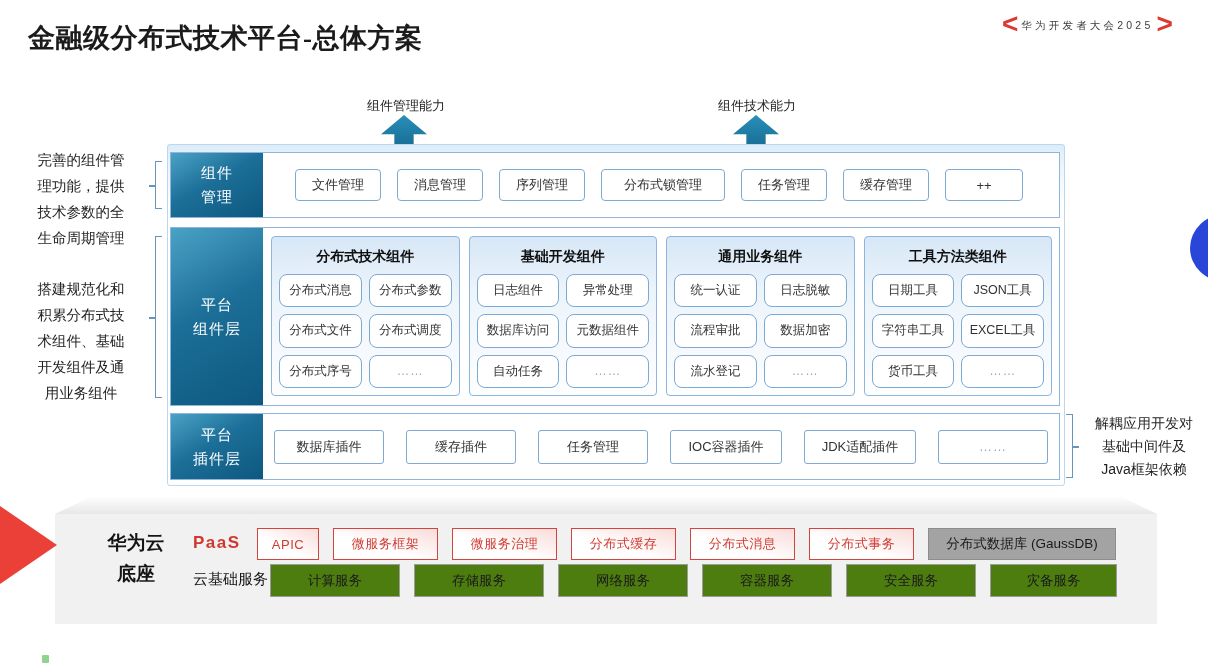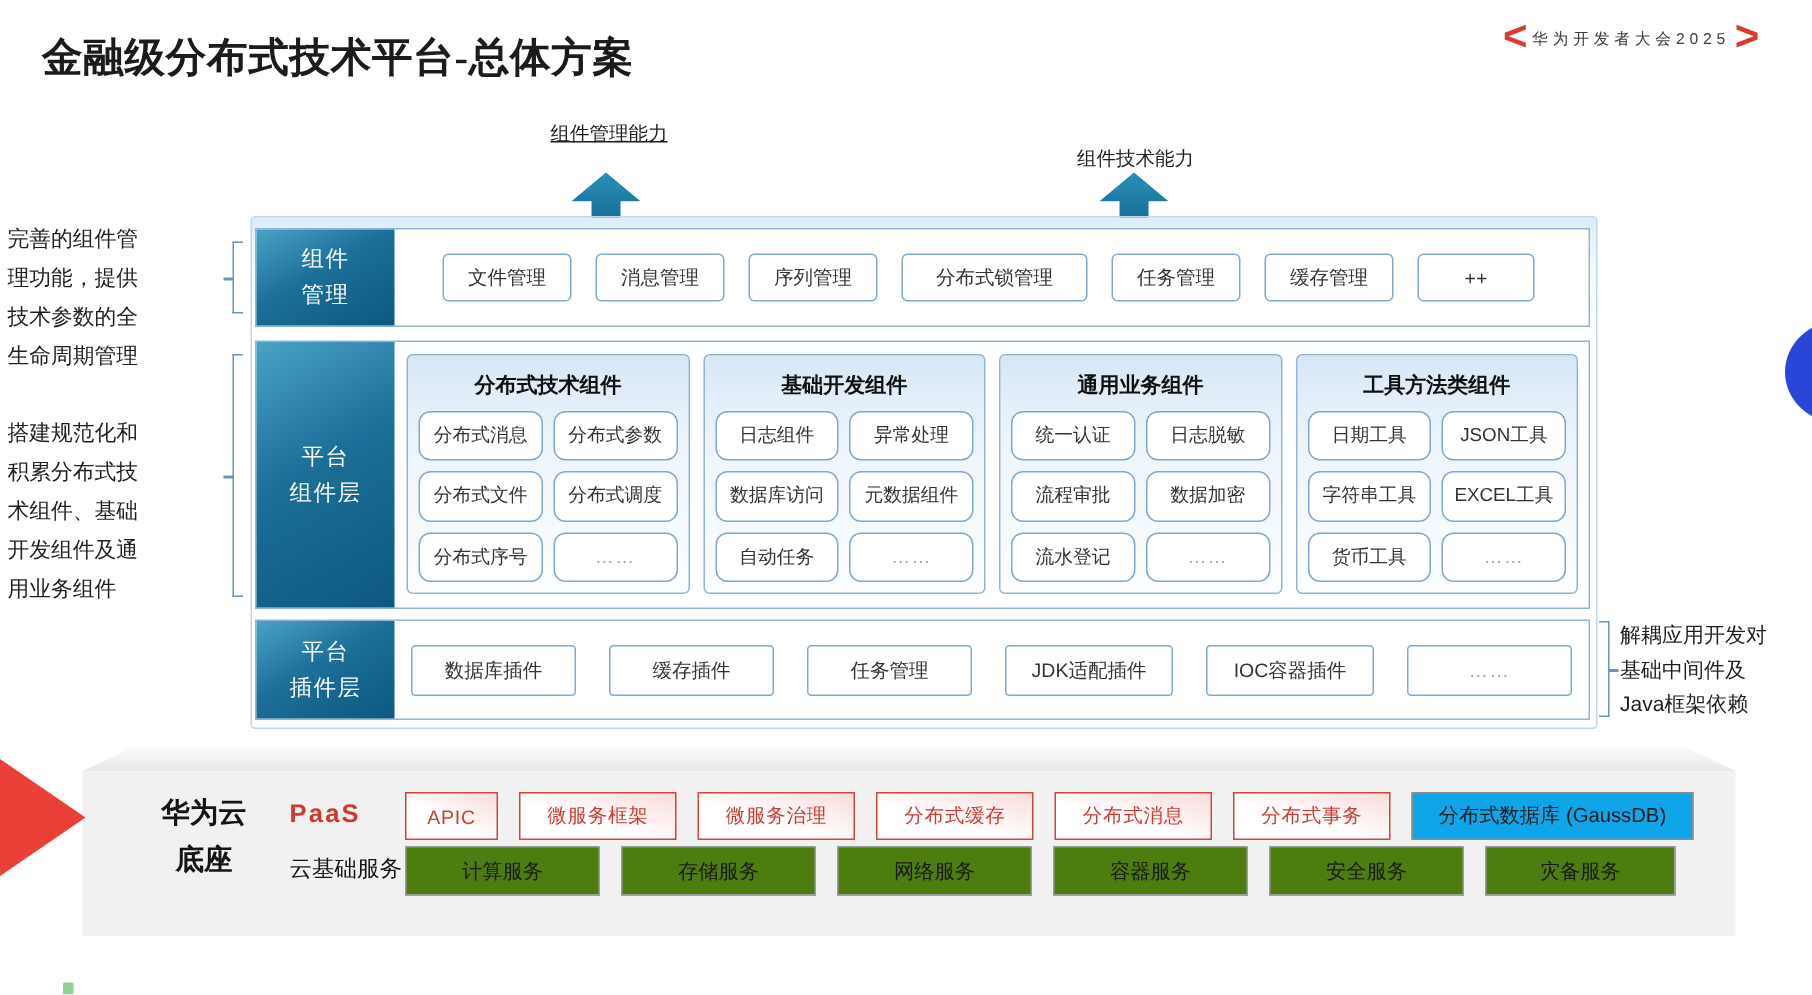--- a/index.html
+++ b/index.html
@@ -87,48 +87,48 @@
     width:7px; border:1.5px solid #6b94bb; border-left:none;
   }
   .brace-right::before {
     content:""; position:absolute; right:-7px; top:50%; width:7px; height:1.5px; background:#6b94bb;
   }
   .b1 { left:155px; top:161px; height:48px; }
   .b2 { left:155px; top:236px; height:162px; }
   .b3 { left:1066px; top:414px; height:64px; }
 
   
-  .note { font-size:14.5px; color:#1f1f1f; line-height:26px; text-align:left; width:152px; }
+  .note { font-size:14.5px; color:#1f1f1f; line-height:26px; text-align:center; width:152px; }
   .note1 { left:5px; top:147px; }
   .note2 { left:5px; top:276px; }
   .note3 { left:1080px; top:412px; width:128px; font-size:14px; line-height:23px; }
 
   
   .panel-bevel {
     left:55px; top:497px; width:1102px; height:17px;
     background:linear-gradient(180deg,#fdfdfd 0%,#e7e7e9 100%);
     clip-path:polygon(0 100%,3.2% 0,96.8% 0,100% 100%);
   }
   .panel { left:55px; top:514px; width:1102px; height:110px; background:#f1f1f2; }
   .red-chevron {
     left:0; top:506px; width:57px; height:78px; background:#ea4038;
     clip-path:polygon(0 0,100% 50%,0 100%);
   }
   .hw-label { left:40px; top:13px; width:82px; font-size:19px; font-weight:bold; color:#141414; line-height:31px; text-align:center; }
   .paas-label { left:138px; top:19px; font-size:17px; font-weight:bold; color:#cf382e; letter-spacing:1.5px; }
   .cloudsvc-label { left:138px; top:56px; font-size:15px; color:#141414; }
-  .paas-row { left:215px; top:14px; display:flex; gap:14px; }
+  .paas-row { left:202px; top:14px; display:flex; gap:14px; }
   .rchip {
     height:32px; display:flex; align-items:center; justify-content:center;
     border:1.5px solid #d0453e; color:#cf3b33; font-size:13px; letter-spacing:.5px;
     background:linear-gradient(to bottom left,#f9dcd9 0%,#ffffff 60%);
   }
   .dchip {
     height:32px; display:flex; align-items:center; justify-content:center;
-    border:1.5px solid #8d8d8d; color:#1a1a1a; font-size:13.5px; background:#0ea5e9;
+    border:1.5px solid #8d8d8d; color:#1a1a1a; font-size:13.5px; background:#a3a3a3;
   }
   .cloud-row { left:215px; top:50px; display:flex; gap:14px; }
   .cchip {
     width:130px; height:33px; display:flex; align-items:center; justify-content:center;
     border:1.5px solid #9c9c9c; color:#1a1a1a; font-size:13.5px; background:#4d7c0f;
   }
 
   
   .blue-circle { left:1190px; top:214px; width:72px; height:68px; border-radius:50%; background:#2a46d8; }
   .green-mark { left:42px; top:655px; width:7px; height:8px; background:#90d391; border-radius:1px; }
@@ -139,21 +139,21 @@
 <div class="abs slide-title">金融级分布式技术平台-总体方案</div>
 
 <div class="abs logo">
   <span class="logo-bracket">&lt;</span>
   <span class="logo-mid">
     <span class="logo-sub">华为开发者大会2025</span>
   </span>
   <span class="logo-bracket">&gt;</span>
 </div>
 
-<div class="abs arrow-label" style="left:361px;top:80px;text-decoration:underline;">组件管理能力</div>
+<div class="abs arrow-label" style="left:361px;top:97px;">组件管理能力</div>
 <div class="abs block-arrow" style="left:381px;top:115px;"></div>
 <div class="abs arrow-label" style="left:712px;top:97px;">组件技术能力</div>
 <div class="abs block-arrow" style="left:733px;top:115px;"></div>
 
 <div class="abs outer-frame"></div>
 
 <div class="abs brace-left b1"></div>
 <div class="abs brace-left b2"></div>
 <div class="abs brace-right b3"></div>
 
@@ -240,22 +240,22 @@
   </div>
 </div>
 
 <div class="abs layer-row row-plugin">
   <div class="layer-label pre">平台
 插件层</div>
   <div class="row-plugin-content">
     <div class="pchip">数据库插件</div>
     <div class="pchip">缓存插件</div>
     <div class="pchip">任务管理</div>
+    <div class="pchip" style="width:112px">IOC容器插件</div>
     <div class="pchip" style="width:112px">JDK适配插件</div>
-    <div class="pchip" style="width:112px">IOC容器插件</div>
     <div class="pchip dots">……</div>
   </div>
 </div>
 
 <div class="abs panel-bevel"></div>
 <div class="abs panel">
   <div class="abs hw-label pre">华为云
 底座</div>
   <div class="abs paas-label">PaaS</div>
   <div class="abs cloudsvc-label">云基础服务</div>

